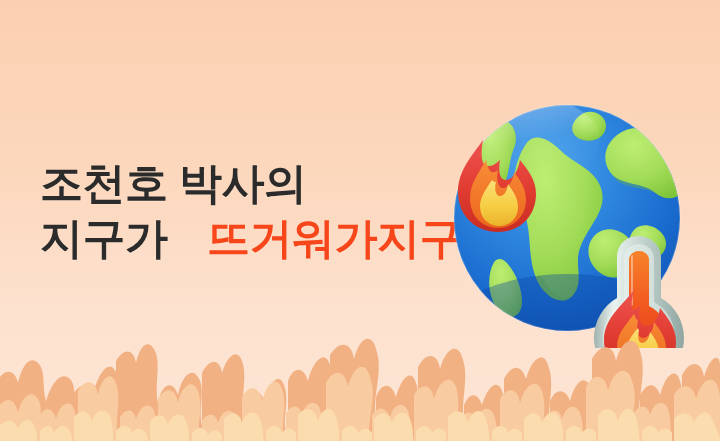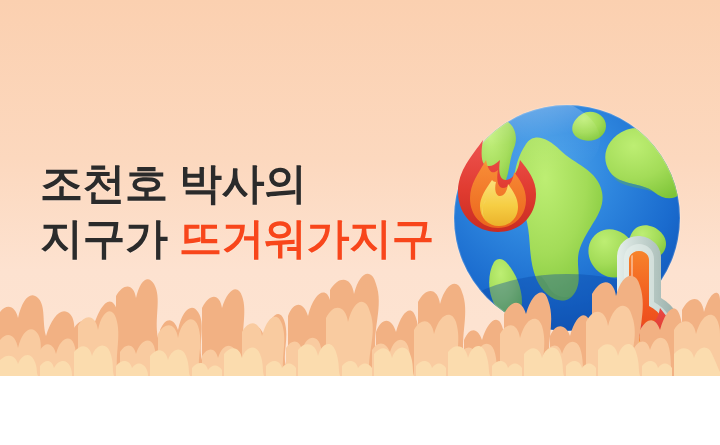--- a/index.html
+++ b/index.html
@@ -6,21 +6,21 @@
   html, body {
     margin: 0;
     padding: 0;
     background: #ffffff;
   }
   * { box-sizing: border-box; }
 
   .banner {
     position: relative;
     width: 720px;
-    height: 376px;
+    height: 441px;
     overflow: hidden;
     font-family: "Liberation Sans", "DejaVu Sans", sans-serif;
     background: linear-gradient(180deg, #FBD0B0 0%, #FCD8BE 42%, #FDE2D0 72%, #FDE4D2 100%);
   }
 
   
   .flames {
     position: absolute;
     left: 0;
     bottom: 0;
@@ -44,20 +44,21 @@
     font-size: 43px;
     font-weight: 700;
     color: #2B2B2B;
     white-space: nowrap;
     margin-bottom: 12px;
     text-shadow: 0 1px 0 rgba(255,255,255,0.18);
   }
   .headline .line:last-child { margin-bottom: 0; }
   .headline .hot {
     color: #F8461B;
+    margin-left: 28px;
   }
 
   
   .globe-wrap {
     position: absolute;
     left: 430px;
     top: 78px;
     width: 275px;
     height: 270px;
   }

